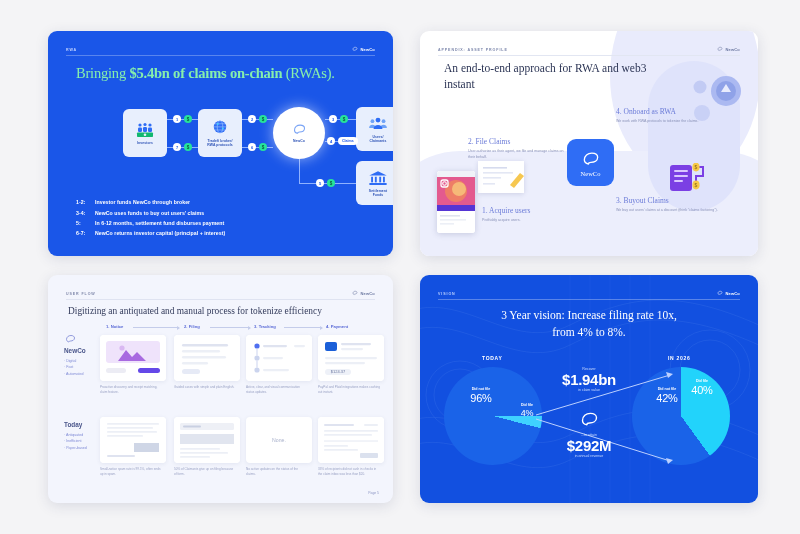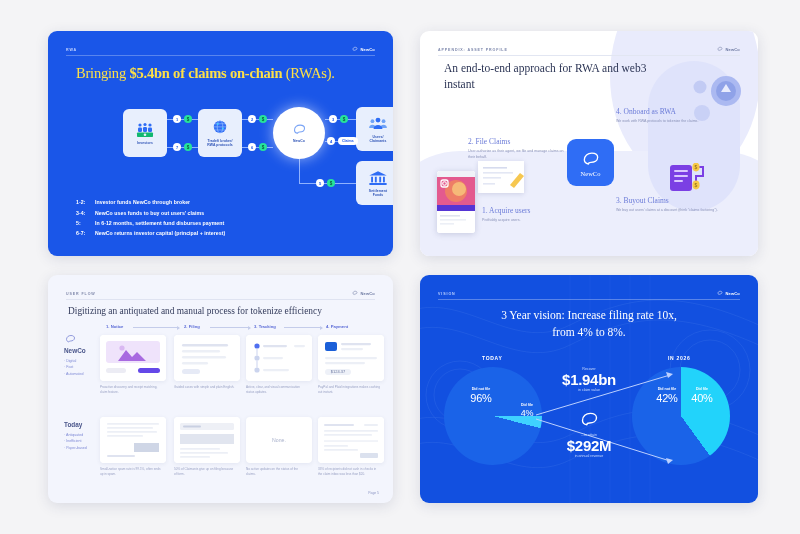--- a/index.html
+++ b/index.html
@@ -42,21 +42,21 @@
   .s-rule { position: absolute; left: 18px; right: 18px; top: 24px; height: 1px; }
 
   
   #slide-1 { background: #1a56e8; }
   #slide-1 .s-kicker { color: #c3d4ff; }
   #slide-1 .s-brand-name { color: #ffffff; }
   #slide-1 .s-rule { background: rgba(255,255,255,.28); }
   .s1-title {
     position: absolute; left: 28px; top: 34px; right: 20px;
     font-family: "Liberation Serif", serif;
-    font-size: 14.5px; color: #fde047; letter-spacing: -0.2px;
+    font-size: 14.5px; color: #86efac; letter-spacing: -0.2px;
     white-space: nowrap;
   }
   .s1-title b { font-weight: 700; }
   .s1-title .lite { font-weight: 400; }
   .s1-diagram { position: absolute; left: 20px; top: 68px; width: 305px; height: 90px; }
   .node {
     position: absolute; background: #e8effd; border-radius: 6px;
     display: flex; flex-direction: column; align-items: center; justify-content: center;
     gap: 2px;
   }
@@ -599,21 +599,21 @@
       <div class="t">Did file</div>
       <div class="v" style="font-size:9px;">4%</div>
     </div>
 
     <div class="pie" style="left:212px; top:92px; width:98px; height:98px;
          background: conic-gradient(from 0deg, #22d3fb 0deg 144deg, #1a63e8 144deg 360deg);"></div>
     <div class="pie-lab" style="left:216px; top:112px; width:62px;">
       <div class="t">Did not file</div>
       <div class="v">42%</div>
     </div>
-    <div class="pie-lab" style="left:258px; top:112px; width:48px;">
+    <div class="pie-lab" style="left:258px; top:104px; width:48px;">
       <div class="t">Did file</div>
       <div class="v">40%</div>
     </div>
 
     <svg style="position:absolute; left:0; top:0; width:338px; height:228px; pointer-events:none;">
       <path d="M116 140 L250 100" stroke="#bcd0ff" stroke-width="1" fill="none"></path>
       <path d="M116 144 L250 186" stroke="#bcd0ff" stroke-width="1" fill="none"></path>
       <path d="M246 97 l7 2 -5 4z" fill="#bcd0ff"></path>
       <path d="M246 183 l7 2 -5 4z" fill="#bcd0ff"></path>
     </svg>

